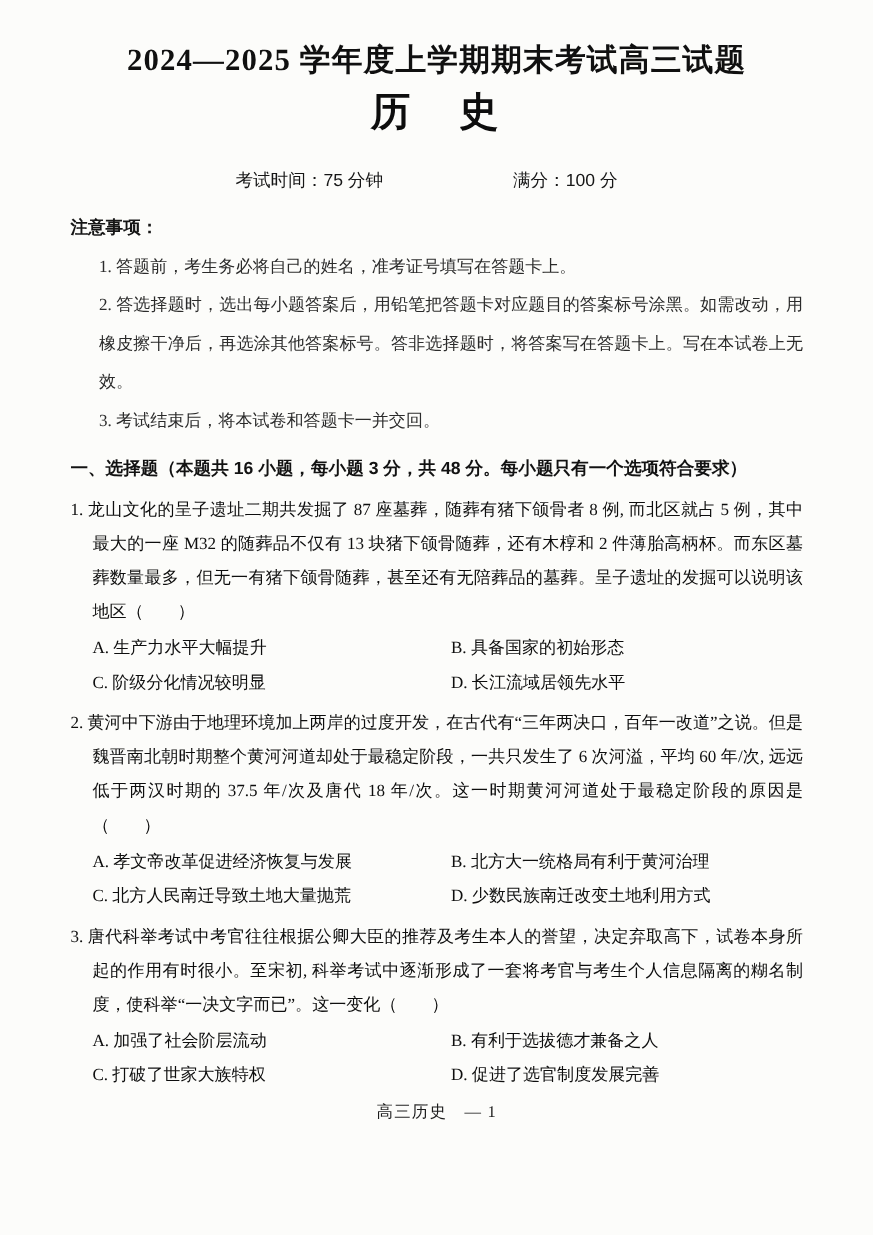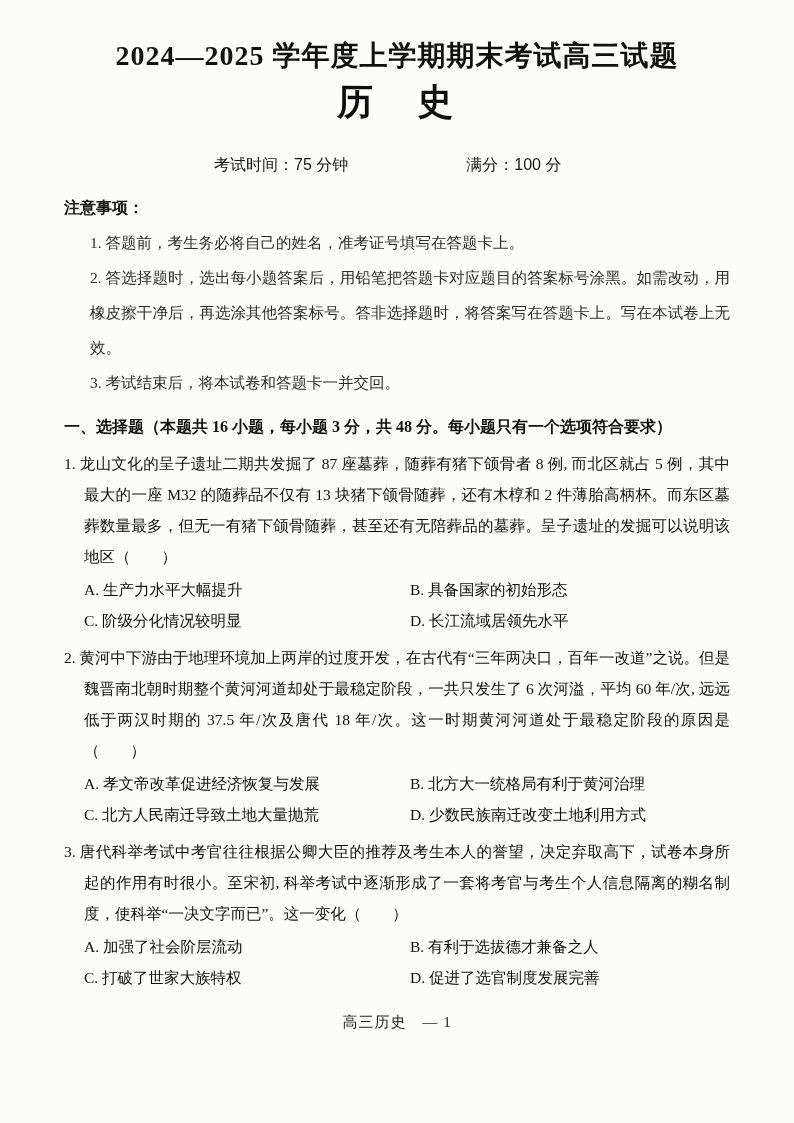--- a/index.html
+++ b/index.html
@@ -51,42 +51,42 @@
     font-size: 16px;
     color: #151515;
   }
   .notice-item {
     margin-left: 26px;
     color: #2b2b2b;
     text-align: justify;
   }
   .section-heading {
     margin-top: 12px;
-    font-family: Liberation Serif, serif;
+    font-family: Liberation Sans, sans-serif;
     font-weight: bold;
     font-size: 16px;
     line-height: 30px;
     color: #121212;
   }
   .question { margin-top: 6px; font-size: 15.5px; line-height: 31px; color: #0e0e0e; }
   .stem {
     text-align: justify;
     padding-left: 20px;
     text-indent: -20px;
   }
   .options {
     display: grid;
     grid-template-columns: 326px 1fr;
     padding-left: 20px;
     margin-top: 2px;
     line-height: 31px;
   }
   .option { white-space: nowrap; }
   .footer {
-    margin-top: 20px;
+    margin-top: 8px;
     text-align: center;
     font-size: 15px;
     letter-spacing: 1px;
     color: #1c1c1c;
   }
 </style>
 </head>
 <body>
 
 <div class="page">

